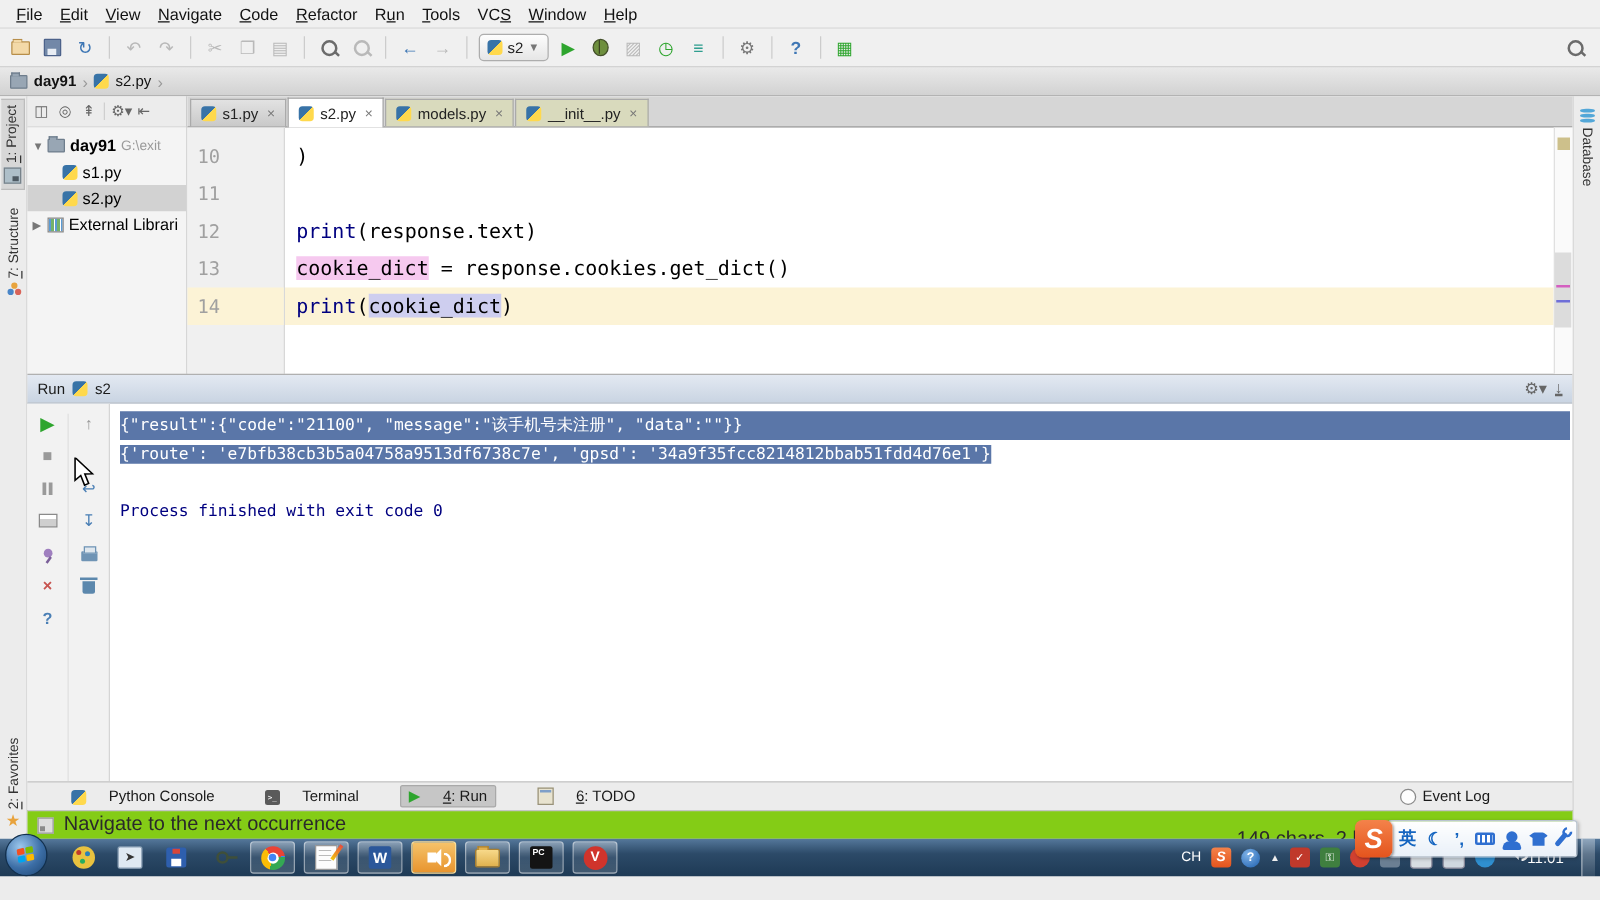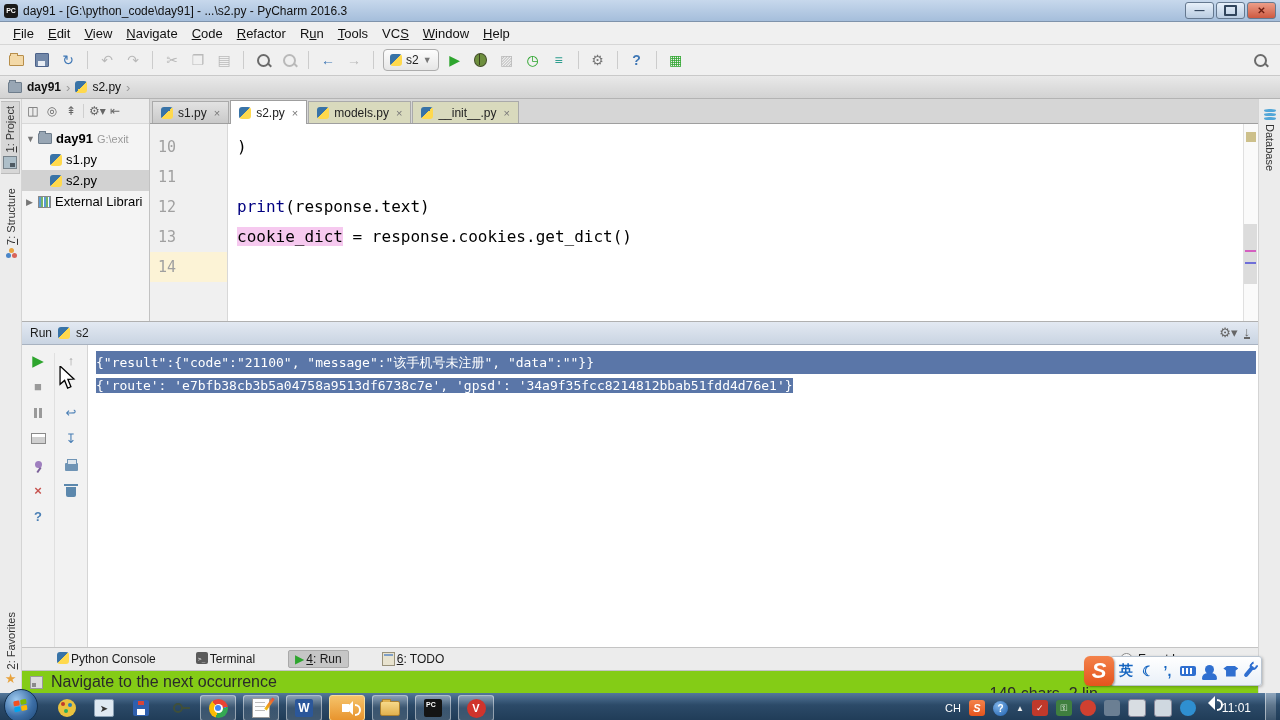--- a/index.html
+++ b/index.html
@@ -121,21 +121,21 @@
   .printer::before{content:"";position:absolute;left:2px;top:-4px;width:8px;height:4px;background:#dfe7ee;border:1px solid #6f94b5;}
   .trash{width:10px;height:10px;background:#5c88ad;border-radius:0 0 2px 2px;position:relative;margin-top:3px;}
   .trash::before{content:"";position:absolute;left:-2px;top:-3px;width:14px;height:2px;background:#5c88ad;}
   .console{flex:1;padding:6px 0 0 8px;font-family:"DejaVu Sans Mono","Liberation Mono",monospace;font-size:13px;overflow:hidden;}
   .console-line{min-height:23px;line-height:23px;white-space:pre;color:#000080;}
   .ct.sel{background:var(--sel);color:#ffffff;}
   .ct.full{display:block;margin-right:2px;}
 
   
   .botbar{height:22px;background:#ececec;border-top:1px solid #c4c4c4;display:flex;align-items:center;font-size:12px;color:#1a1a1a;padding-left:28px;gap:26px;}
-  .botitem{display:flex;align-items:flex-start;gap:2px;padding:2px 7px;border-radius:2px;}
+  .botitem{display:flex;align-items:flex-end;gap:18px;padding:2px 7px;border-radius:2px;}
   .botitem.active{background:#c6c6c6;border:1px solid #a9a9a9;padding:1px 6px;}
   .term-ico{width:12px;height:12px;background:#5a5a5a;border-radius:2px;color:#fff;font-size:6px;display:flex;align-items:center;justify-content:center;font-family:"DejaVu Sans Mono",monospace;}
   .todo-ico{width:11px;height:12px;background:#e8e3cf;border:1px solid #98917a;position:relative;}
   .todo-ico::before{content:"";position:absolute;top:1px;left:1px;right:1px;height:2px;background:#7f9fc8;}
   .play-sm{color:#2ea52e;font-size:12px;}
   .eventlog{margin-left:auto;display:flex;align-items:center;gap:5px;margin-right:66px;color:#1a1a1a;}
   .balloon{width:11px;height:11px;border:1px solid #8a8a8a;border-radius:50%;background:#fdfdfd;}
   .statusbar{height:22px;background:#84cc16;border-top:1px solid #c4c4c4;display:flex;align-items:center;font-size:16px;color:#2a2a2a;padding:0 8px;position:relative;}
   .grid-ico{width:11px;height:11px;border:1px solid #9a9a9a;background:#dcdcdc;position:relative;margin-right:8px;}
   .grid-ico::after{content:"";position:absolute;left:1px;bottom:1px;width:4px;height:4px;background:#8a8a8a;}
@@ -201,31 +201,20 @@
   .showdesk{width:10px;height:30px;background:linear-gradient(rgba(255,255,255,.35),rgba(255,255,255,.1));border-left:1px solid rgba(255,255,255,.5);}
 
   
   .cursor{position:absolute;left:57px;top:366px;z-index:60;}
 </style>
 </head>
 <body>
 
 <div class="screen">
 
-  <div class="titlebar">
-    <div class="app-ico">PC</div>
-    <div class="title-text">day91 - [G:\python_code\day91] - ...\s2.py - PyCharm 2016.3</div>
-    <div class="winbtns">
-      <div class="wbtn">—</div>
-      <div class="wbtn">
-          <span class="maxg"></span>
-        </div>
-      <div class="wbtn close">✕</div>
-    </div>
-  </div>
 
   <div class="menubar">
       <span class="menu-item"><span></span><span class="mn">F</span><span>ile</span></span>
       <span class="menu-item"><span></span><span class="mn">E</span><span>dit</span></span>
       <span class="menu-item"><span></span><span class="mn">V</span><span>iew</span></span>
       <span class="menu-item"><span></span><span class="mn">N</span><span>avigate</span></span>
       <span class="menu-item"><span></span><span class="mn">C</span><span>ode</span></span>
       <span class="menu-item"><span></span><span class="mn">R</span><span>efactor</span></span>
       <span class="menu-item"><span>R</span><span class="mn">u</span><span>n</span></span>
       <span class="menu-item"><span></span><span class="mn">T</span><span>ools</span></span>
@@ -374,20 +363,21 @@
                 <div class="gut-row">11</div>
                 <div class="gut-row">12</div>
                 <div class="gut-row">13</div>
                 <div class="gut-row cur">14</div>
               </div>
             <div class="codearea">
                 <div class="code-line"><span class="plain">)</span></div>
                 <div class="code-line"><span>&nbsp;</span></div>
                 <div class="code-line"><span class="kw">print</span><span class="plain">(response.text)</span></div>
                 <div class="code-line"><span class="hlw">cookie_dict</span><span class="plain"> = response.cookies.get_dict()</span></div>
+                <div class="code-line cur"><span class="kw">print</span><span class="plain">(</span><span class="hlr">cookie_dict</span><span class="plain">)</span></div>
               </div>
             <div class="estripe">
               <span class="emark-ok"></span>
               <span class="ethumb"></span>
               <span class="emark-pink"></span>
               <span class="emark-blue"></span>
             </div>
           </div>
         </div>
       </div>
@@ -430,20 +420,21 @@
                 </span>
               <span class="rt">
                   <span class="trash"></span>
                 </span>
             </div>
           </div>
           <div class="console">
               <div class="console-line"><span class="ct sel full">{"result":{"code":"21100", "message":"该手机号未注册", "data":""}}</span></div>
               <div class="console-line"><span class="ct sel">{'route': 'e7bfb38cb3b5a04758a9513df6738c7e', 'gpsd': '34a9f35fcc8214812bbab51fdd4d76e1'}</span></div>
               <div class="console-line"><span class="ct">&nbsp;</span></div>
+              <div class="console-line"><span class="ct">Process finished with exit code 0</span></div>
             </div>
         </div>
       </div>
 
       <div class="botbar">
         <div class="botitem">
           <span class="pyico"></span>
           <span><span class="mn"></span><span>Python Console</span></span>
         </div>
         <div class="botitem">

